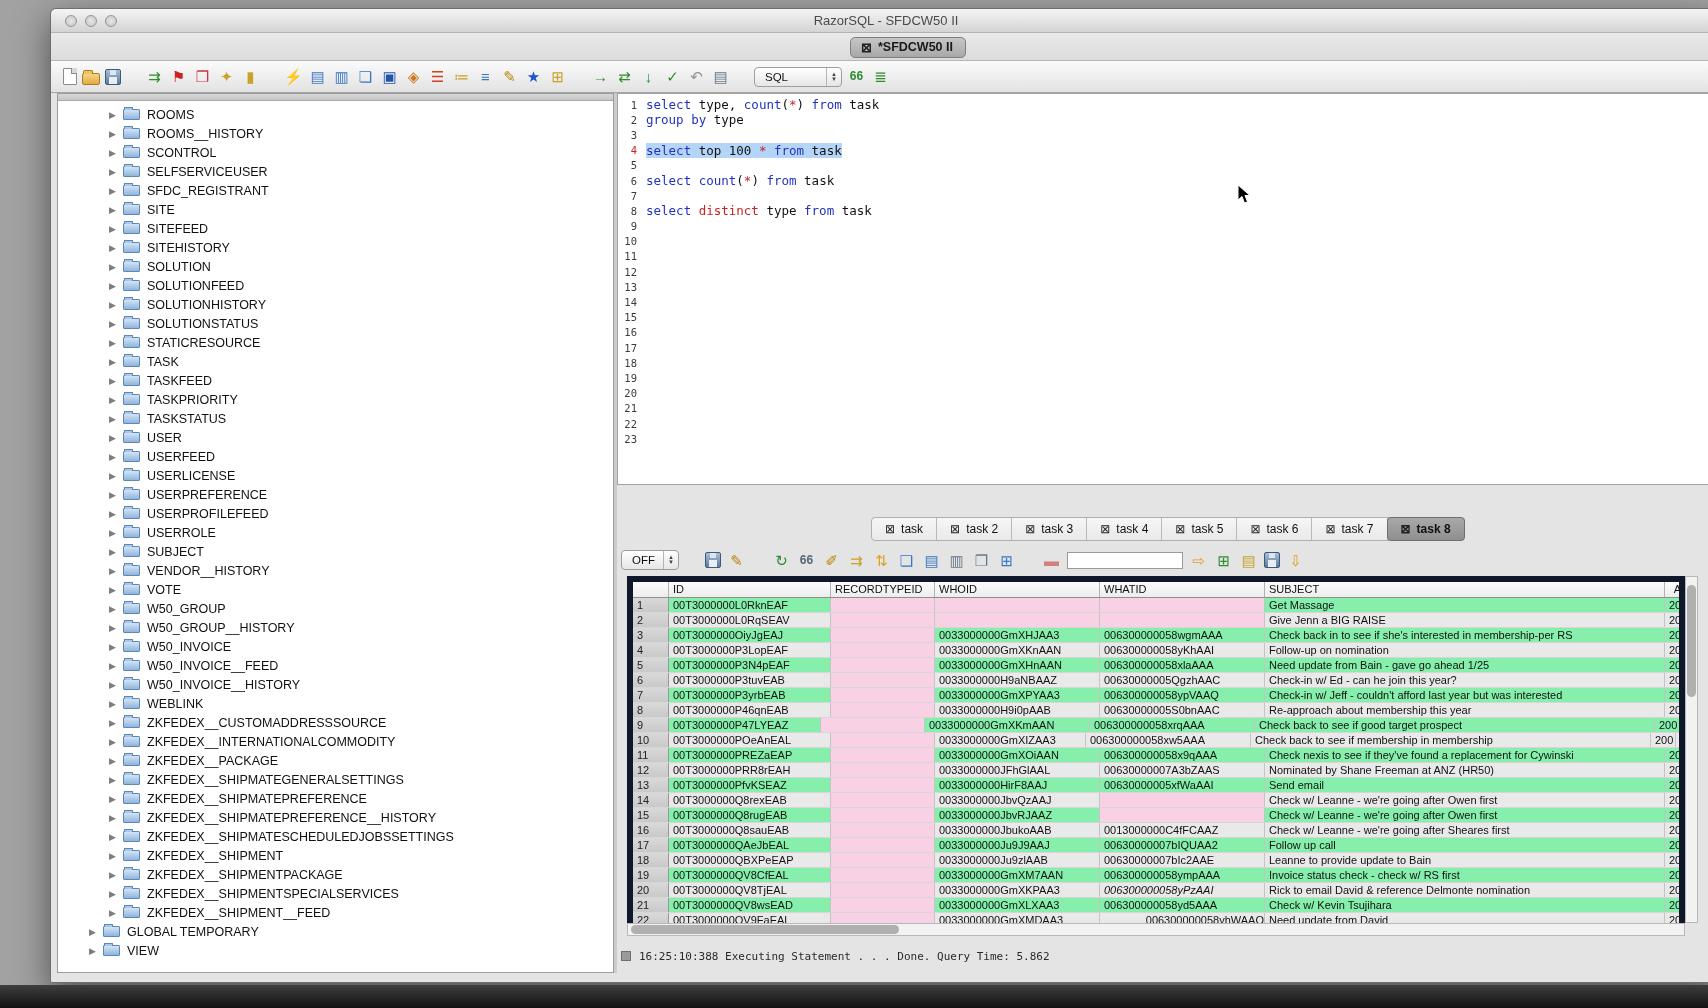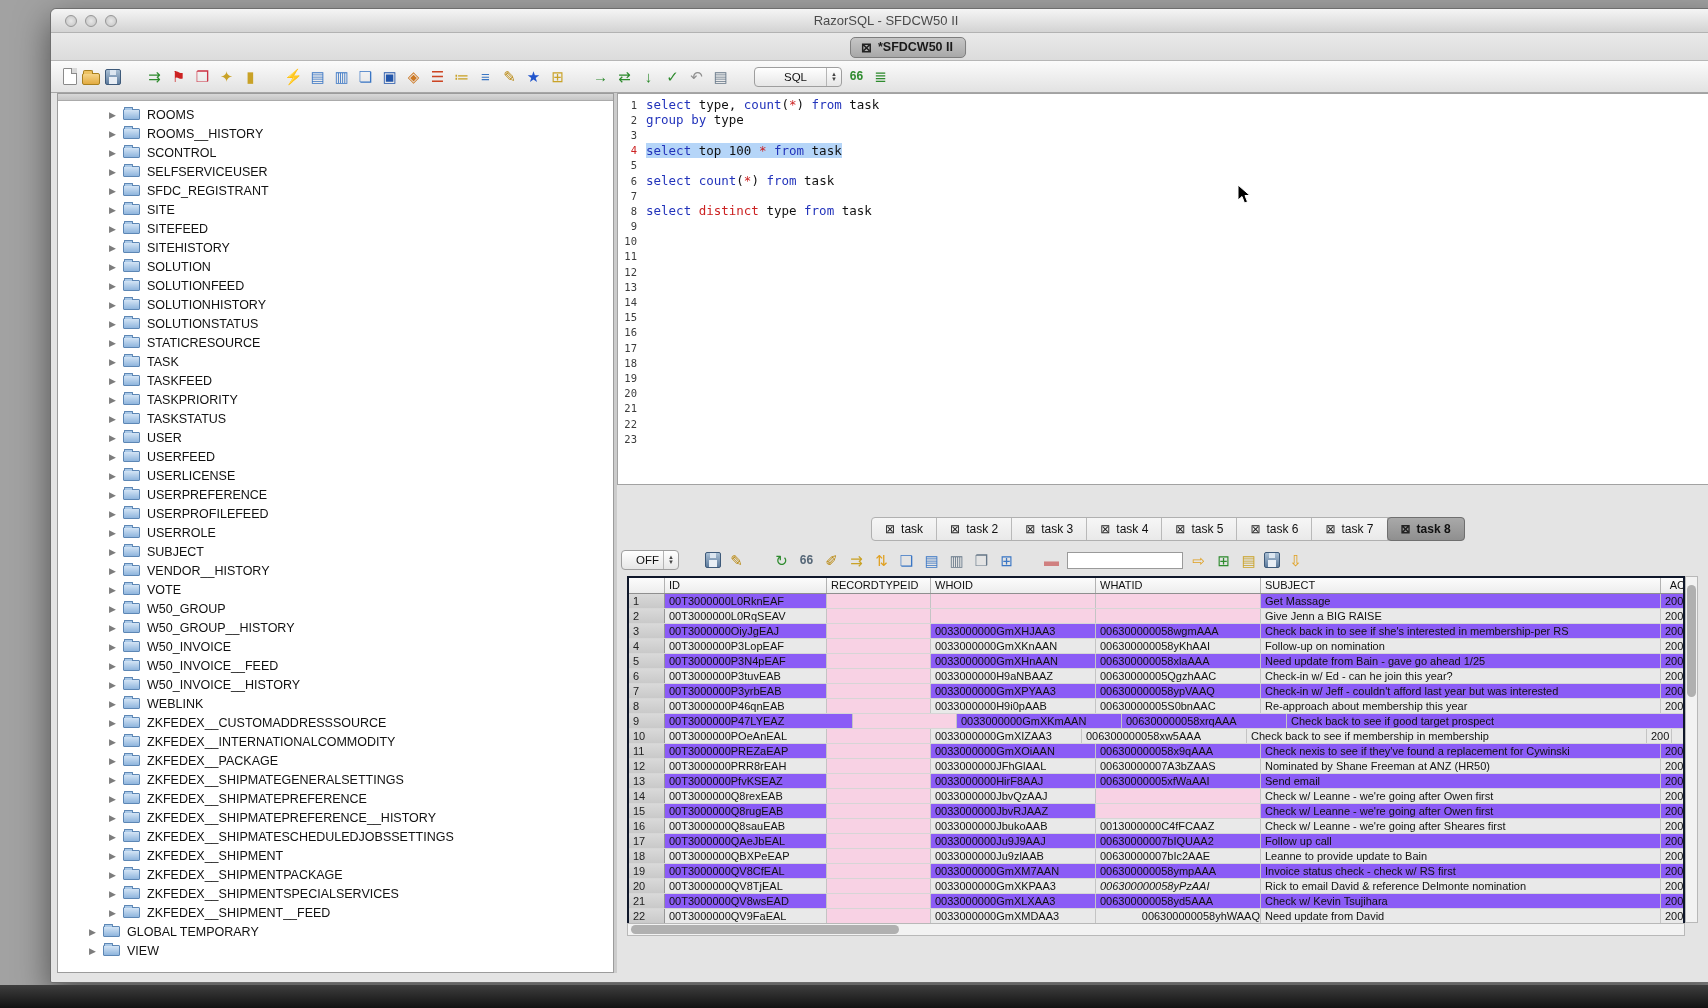--- a/index.html
+++ b/index.html
@@ -39,21 +39,21 @@
               border:1px solid #a8801f; border-radius:2px; position:relative; }
   .i-folder::before { content:""; position:absolute; left:0; top:-4px; width:8px; height:3px;
                       background:#edc261; border:1px solid #a8801f; border-bottom:none; border-radius:2px 2px 0 0; }
   .i-floppy { width:16px; height:16px; background:linear-gradient(#a9bfd4,#5d7b9d); border:1px solid #3e5a7a;
               border-radius:2px; position:relative; }
   .i-floppy::before { content:""; position:absolute; left:3px; top:7px; width:8px; height:7px; background:#e8eef5; }
   .i-floppy::after { content:""; position:absolute; left:4px; top:0; width:6px; height:5px; background:#dce6f0; }
   .combo { height:20px; background:linear-gradient(#ffffff,#e6e6e6); border:1px solid #9e9e9e;
            border-radius:4px; display:flex; align-items:center; font-size:11.5px; color:#111;
            position:relative; cursor:default; }
-  .combo .lbl { padding-left:10px; flex:1;text-align:center; }
+  .combo .lbl { padding-left:10px; flex:1; }
   .combo .step { width:15px; height:100%; border-left:1px solid #b5b5b5; display:flex; flex-direction:column;
                  align-items:center; justify-content:center; font-size:6px; color:#444; line-height:5px; }
 
   
   .sidebar { position:absolute; left:6px; top:84px; width:557px; height:880px; background:#fff;
              border:1px solid #9c9c9c; overflow:hidden; }
   .sidebar-topbar { height:7px; background:linear-gradient(#d8d8d8,#c6c6c6); border-bottom:1px solid #ababab; }
   .tree { padding-top:4px; }
   .tree-row { height:19px; display:flex; align-items:center; padding-left:51px; cursor:default; }
   .tree-row.lvl1 { padding-left:31px; }
@@ -95,21 +95,21 @@
                  border:1px solid #6f6f6f; font-weight:bold; }
   .rtab .boxx { font-size:12px; }
 
   
   .res-toolbar { position:absolute; left:4px; top:454px; width:1090px; height:26px;
                  display:flex; align-items:center; gap:6px; }
   .search-input { width:116px; height:17px; border:1px solid #9a9a9a; background:#fff; font-size:11px; padding:0 3px;
                   font-family:"Liberation Sans",sans-serif; }
 
   
-  .grid { position:absolute; left:10px; top:483px; width:1058px; border:2px solid #0f172a; background:#8b5cf6; overflow:hidden; }
+  .grid { position:absolute; left:10px; top:483px; width:1058px; border:6px solid #0f172a; background:#86efac; overflow:hidden; }
   .g-row { display:flex; height:15px; }
   .g-row.hdr { height:16px; border-bottom:1px solid #8f8f8f; background:linear-gradient(#fcfcfc,#ededed); }
   .g-cell { flex:none; overflow:hidden; white-space:nowrap; font-size:11px; color:#111;
             padding:1px 0 0 4px; border-right:1px solid #c4c4c4; }
   .g-row.hdr .g-cell { font-size:11px; color:#101010; border-right:1px solid #b2b2b2; }
   .g-row.body { border-bottom:1px solid #d6d6d6; }
   .g-row.body.even { background:#e9e9e9; }
   .g-cell.rn { background:linear-gradient(#d9d9d9,#c9c9c9); border-right:1px solid #979797; color:#222; }
   .g-cell.pink { background:#f8d2e4; }
   .vscroll { position:absolute; left:1068px; top:483px; width:13px; height:347px;
@@ -653,21 +653,21 @@
           <div class="g-cell rn" style="width: 36px;">8</div>
           <div class="g-cell" style="width: 162px;">00T3000000P46qnEAB</div>
           <div class="g-cell pink" style="width: 104px;"></div>
           <div class="g-cell" style="width: 165px;">0033000000H9i0pAAB</div>
           <div class="g-cell" style="width: 165px;">00630000005S0bnAAC</div>
           <div class="g-cell" style="width: 400px;">Re-approach about membership this year</div>
           <div class="g-cell" style="width: 25px;">200</div>
         </div>
         <div class="g-row body">
           <div class="g-cell rn" style="width: 36px;">9</div>
-          <div class="g-cell" style="width: 188px;">00T3000000P47LYEAZ</div>
+          <div class="g-cell" style="width: 152px;">00T3000000P47LYEAZ</div>
           <div class="g-cell pink" style="width: 104px;"></div>
           <div class="g-cell" style="width: 165px;">0033000000GmXKmAAN</div>
           <div class="g-cell" style="width: 165px;">006300000058xrqAAA</div>
           <div class="g-cell" style="width: 400px;">Check back to see if good target prospect</div>
           <div class="g-cell" style="width: 25px;">200</div>
         </div>
         <div class="g-row body even">
           <div class="g-cell rn" style="width: 36px;">10</div>
           <div class="g-cell" style="width: 162px;">00T3000000POeAnEAL</div>
           <div class="g-cell pink" style="width: 104px;"></div>
@@ -784,20 +784,24 @@
           <div class="g-cell" style="width: 400px;">Need update from David</div>
           <div class="g-cell" style="width: 25px;">200</div>
         </div>
       </div>
     <div class="vscroll">
       <div class="vthumb"></div>
     </div>
     <div class="hscroll">
       <div class="hthumb"></div>
     </div>
+    <div class="bstatus">
+      <div class="bsq"></div>
+      <div class="bmsg">16:25:10:388 Executing Statement . . . Done. Query Time: 5.862</div>
+    </div>
   </div>
 </div>
 
 <div class="dock-strip"></div>
 
 <svg class="cursor-svg" viewBox="0 0 16 22">
   <path d="M1,1 L1,16 L5,12.5 L7.5,19 L10.5,17.8 L8,11.5 L13,11.5 Z" fill="#000" stroke="#fff" stroke-width="1"></path>
 </svg>
 
 </body></html>

